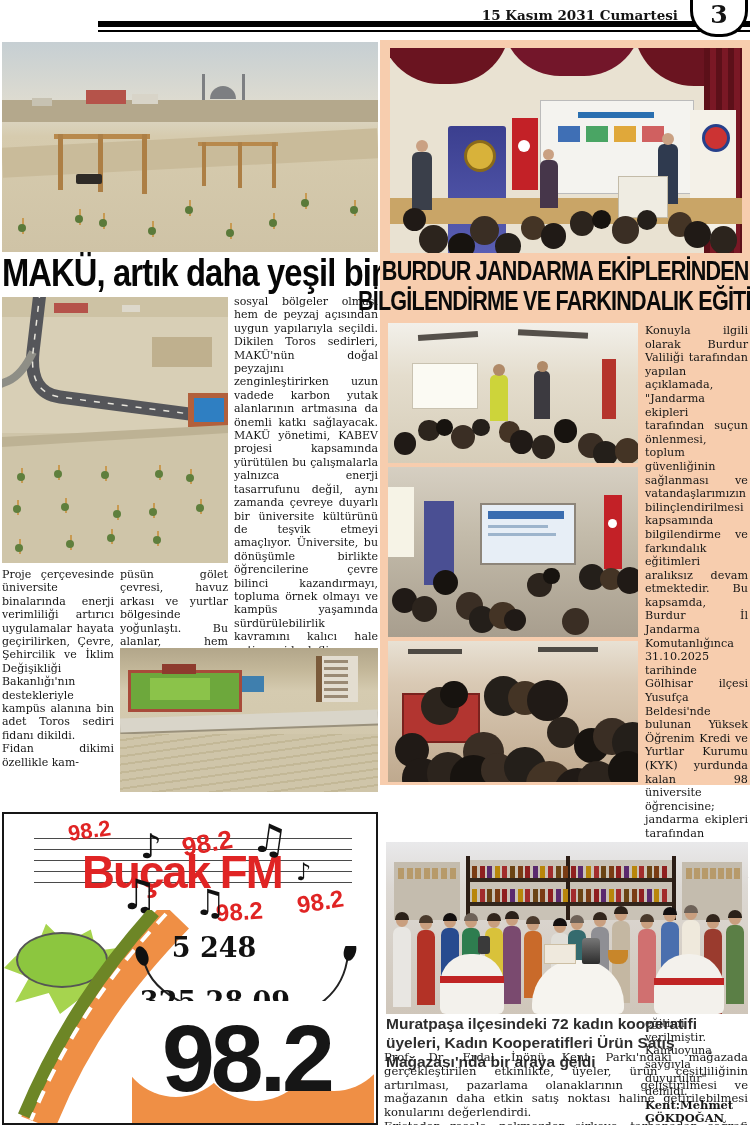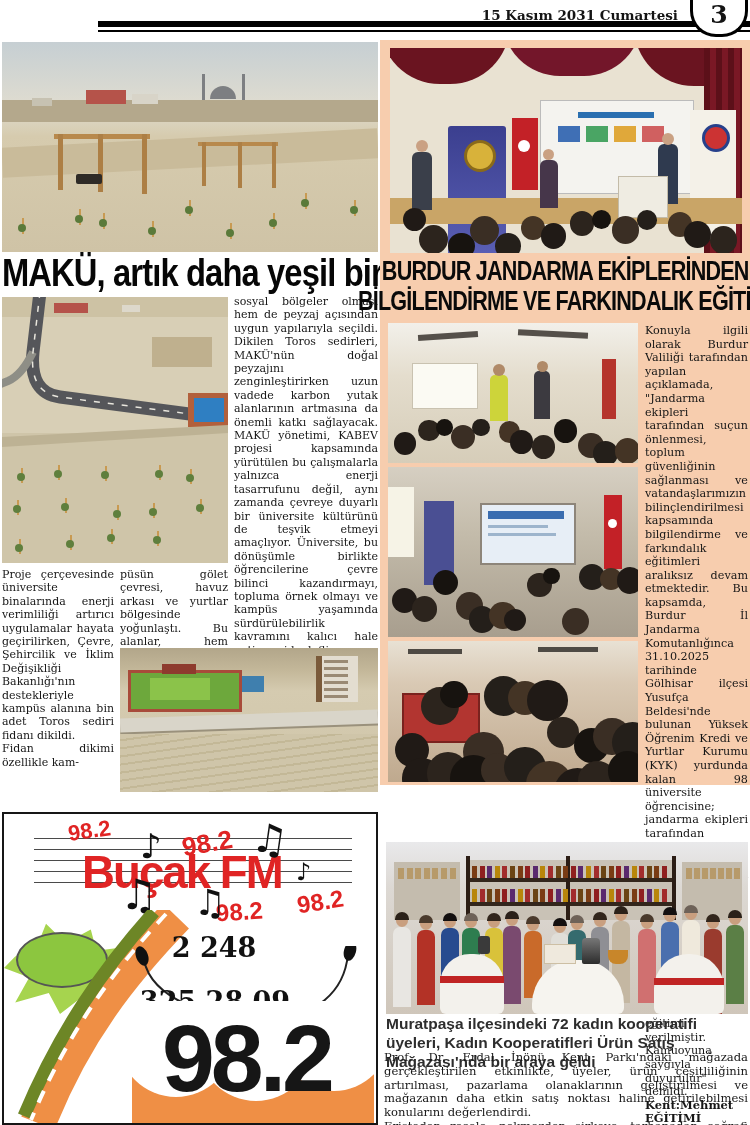--- a/index.html
+++ b/index.html
@@ -300,21 +300,21 @@
         <div style="position: absolute; left: 137.968px; top: 120.376px; width: 47.1528px; height: 47.1528px; border-radius: 50%; background: rgb(68, 52, 37);"></div>
         <div style="position: absolute; left: 165.514px; top: 126.729px; width: 47.4332px; height: 47.4332px; border-radius: 50%; background: rgb(32, 26, 22);"></div>
         <div style="position: absolute; left: 189.562px; top: 119.628px; width: 39.0106px; height: 39.0106px; border-radius: 50%; background: rgb(44, 36, 29);"></div>
         <div style="position: absolute; left: 219.537px; top: 110.175px; width: 39.7783px; height: 39.7783px; border-radius: 50%; background: rgb(23, 19, 15);"></div>
       </div>
   </div>
 
   <div class="abs bodytext" style="left:645px;top:324px;width:103px;height:460px;font-size:11.2px;line-height:13.6px;">
     <p>Konuyla ilgili olarak Burdur Valiliği tarafından yapılan açıklamada, "Jandarma ekipleri tarafından suçun önlenmesi, toplum güvenliğinin sağlanması ve vatandaşlarımızın bilinçlendirilmesi kapsamında bilgilendirme ve farkındalık eğitimleri aralıksız devam etmektedir. Bu kapsamda, Burdur İl Jandarma Komutanlığınca 31.10.2025 tarihinde Gölhisar ilçesi Yusufça Beldesi'nde bulunan Yüksek Öğrenim Kredi ve Yurtlar Kurumu (KYK) yurdunda kalan 98 üniversite öğrencisine; jandarma ekipleri tarafından "Dolandırıcılık ve Siber Zorbalık", "Kadın Destek Uygulaması (KADES)", "Uyuşturucu Madde Bağımlılığı", "Terör" ve "Trafik" konularında bilgilendirme ve farkındalık eğitimi verilmiştir. Kamuoyuna saygıyla duyurulur" denildi.</p>
     <div class="byline">Kent:Mehmet</div>
-    <div class="byline">EĞİTİMİ</div>
+    <div class="byline">GÖKDOĞAN</div>
   </div>
 
 
   <div class="abs photo" id="photoM" style="left:386px;top:842px;width:362px;height:172px;background:linear-gradient(#e9e9eb 0%,#ddd9d4 26%,#cfc6ba 100%);">
     <div class="abs" style="left:80px;top:18px;width:210px;height:60px;background:#c9c2b6;"></div>
     <div class="abs" style="left:80px;top:36px;width:210px;height:4px;background:#33261c;"></div>
     <div class="abs" style="left:80px;top:60px;width:210px;height:4px;background:#33261c;"></div>
     <div class="abs" style="left:80px;top:14px;width:4px;height:64px;background:#2b1d15;"></div>
     <div class="abs" style="left:180px;top:14px;width:4px;height:64px;background:#2b1d15;"></div>
     <div class="abs" style="left:286px;top:14px;width:4px;height:64px;background:#2b1d15;"></div>
@@ -487,21 +487,21 @@
       <path d="M 162,4 C 110,60 64,121 27,210" stroke="#ffffff" stroke-width="4" fill="none" stroke-dasharray="13 11"></path>
     </svg>
 
     <svg class="abs" style="left:118px;top:132px;" width="242" height="92" viewBox="0 0 242 92">
       <path d="M 22,14 C 30,56 92,70 132,78" stroke="#222" stroke-width="2" fill="none"></path>
       <path d="M 226,8 C 222,50 192,66 152,78" stroke="#222" stroke-width="2" fill="none"></path>
       <ellipse cx="20" cy="10" rx="6" ry="10" fill="#111" transform="rotate(-20 20 10)"></ellipse>
       <ellipse cx="228" cy="5" rx="6" ry="10" fill="#111" transform="rotate(15 228 5)"></ellipse>
     </svg>
 
-    <div class="phone" style="left:150px;top:118px;width:120px;">2 248</div>
+    <div class="phone" style="left:150px;top:118px;width:120px;">5 248</div>
     <div class="phone" style="left:128px;top:172px;width:166px;">325 28 09</div>
 
     <svg class="abs" style="left:0;bottom:0;" width="370" height="122" viewBox="0 0 370 122">
       <path d="M 370,0 C 342,26 320,62 311,122 L 370,122 Z" fill="#ef8f45"></path>
       <rect x="128" y="70" width="242" height="52" fill="#ef8f45"></rect>
       <circle cx="172" cy="38" r="58" fill="#fff"></circle>
       <circle cx="252" cy="42" r="58" fill="#fff"></circle>
       <circle cx="330" cy="34" r="56" fill="#fff"></circle>
     </svg>
     <div class="abs bigfreq">98.2</div>

